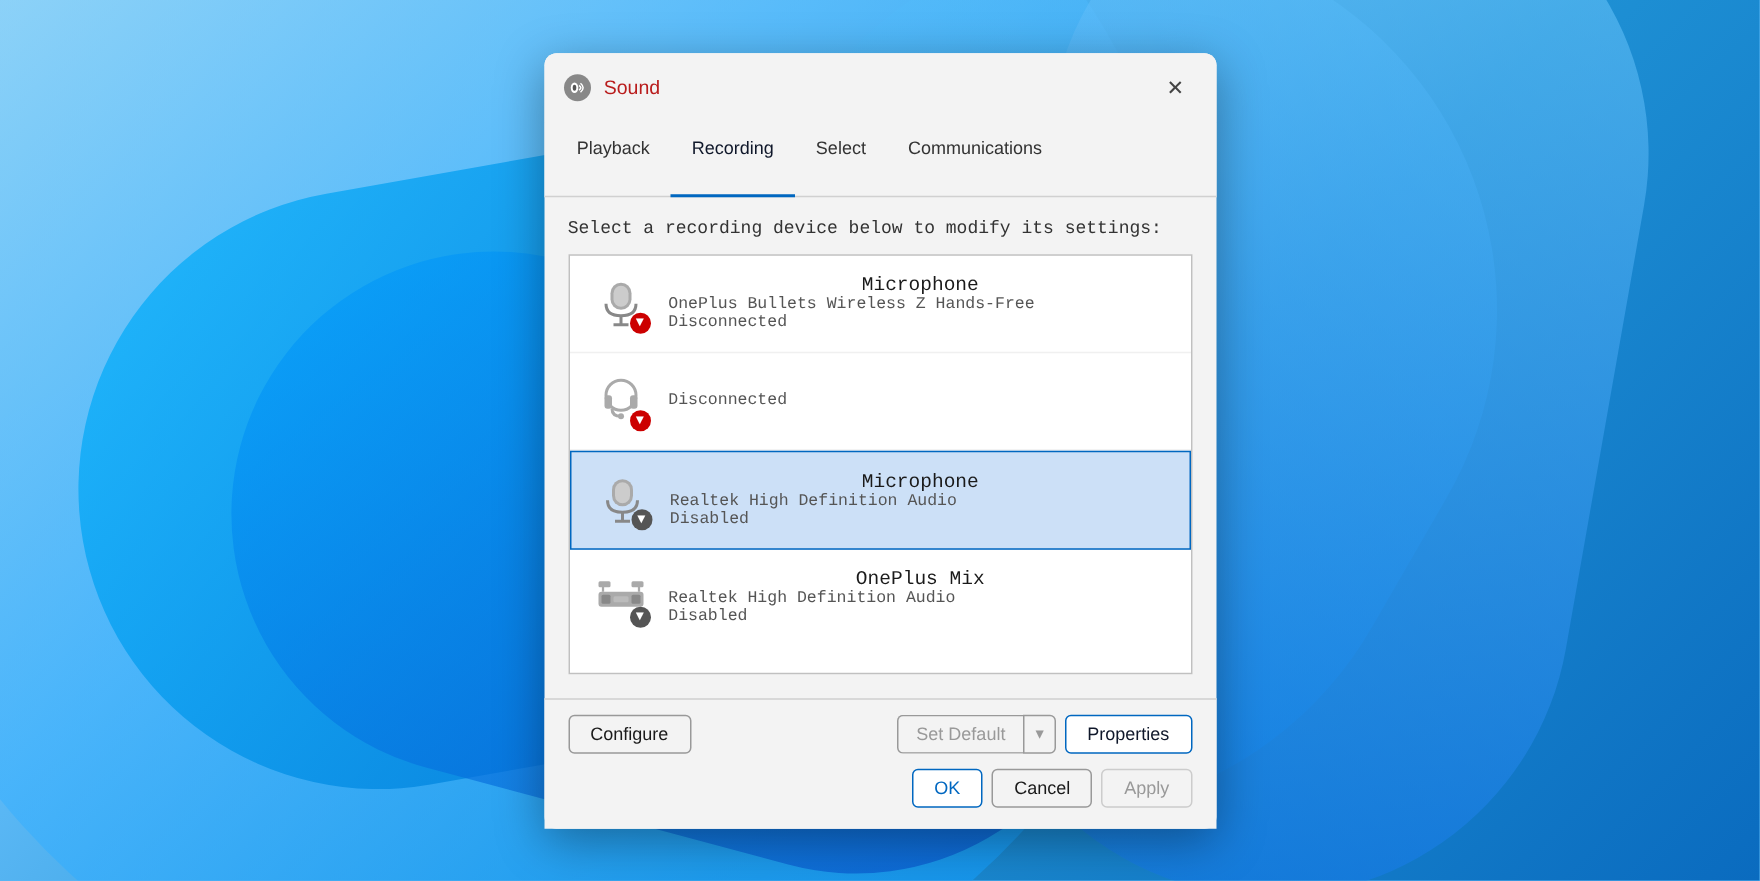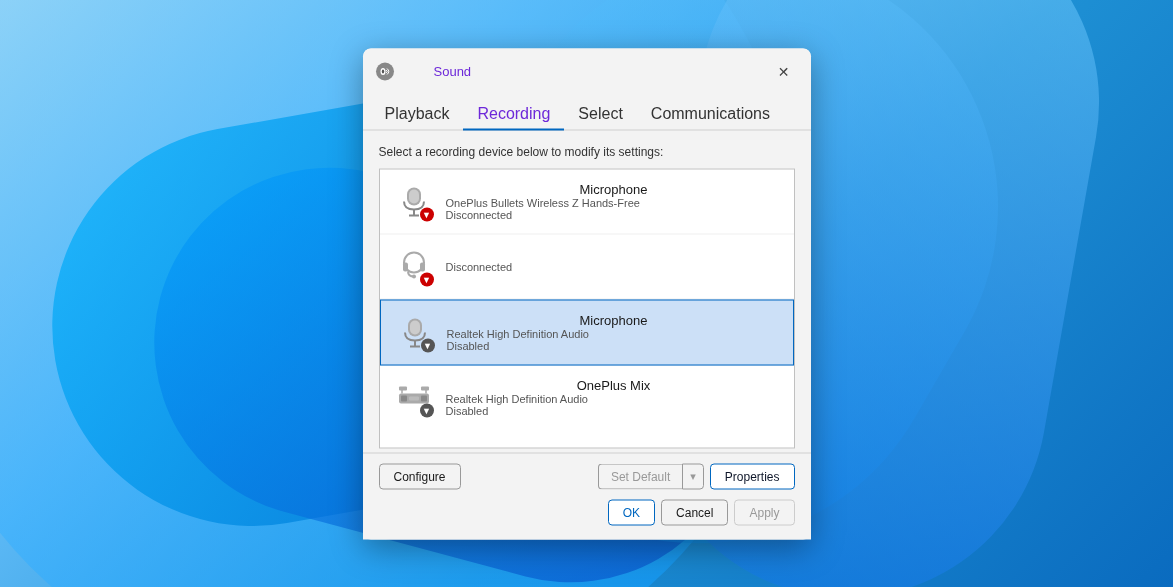--- a/index.html
+++ b/index.html
@@ -89,22 +89,21 @@
       width: 20px;
       height: 20px;
       margin-right: 8px;
       flex-shrink: 0;
     }
 
     .title-bar-text {
       flex: 1;
       font-size: 13px;
       font-weight: 400;
-      color: #6d28d9;
-      margin-left: 31px;
+      color: #b91c1c;
     }
 
     .title-bar-close {
       width: 30px;
       height: 30px;
       border: none;
       background: transparent;
       cursor: pointer;
       border-radius: 4px;
       display: flex;
@@ -116,40 +115,41 @@
 
     
     .tabs {
       display: flex;
       padding: 0 8px;
       background: #f3f3f3;
       border-bottom: 1px solid #d0d0d0;
     }
 
     .tab {
-      padding: 10px 14px 6px;
-      cursor: pointer;
-      font-size: 16px;
+      padding: 10px 14px 24px;
+      cursor: pointer;
+      font-size: 12px;
       color: #333;
       border: none;
       background: transparent;
       border-bottom: 2px solid transparent;
       margin-bottom: -1px;
     }
 
     .tab.active {
       border-bottom: 2px solid #0067c0;
-      color: #6d28d9;
+      color: #0f172a;
       font-weight: 500;
     }
 
     
     .dialog-content {
-      padding: 14px 16px 4px;
+      padding: 14px 16px 16px;
       flex: 1;
+      font-family: Liberation Mono, monospace;
     }
 
     .instruction-text {
       font-size: 12px;
       color: #333;
       margin-bottom: 10px;
     }
 
     .device-list {
       border: 1px solid #c0c0c0;

